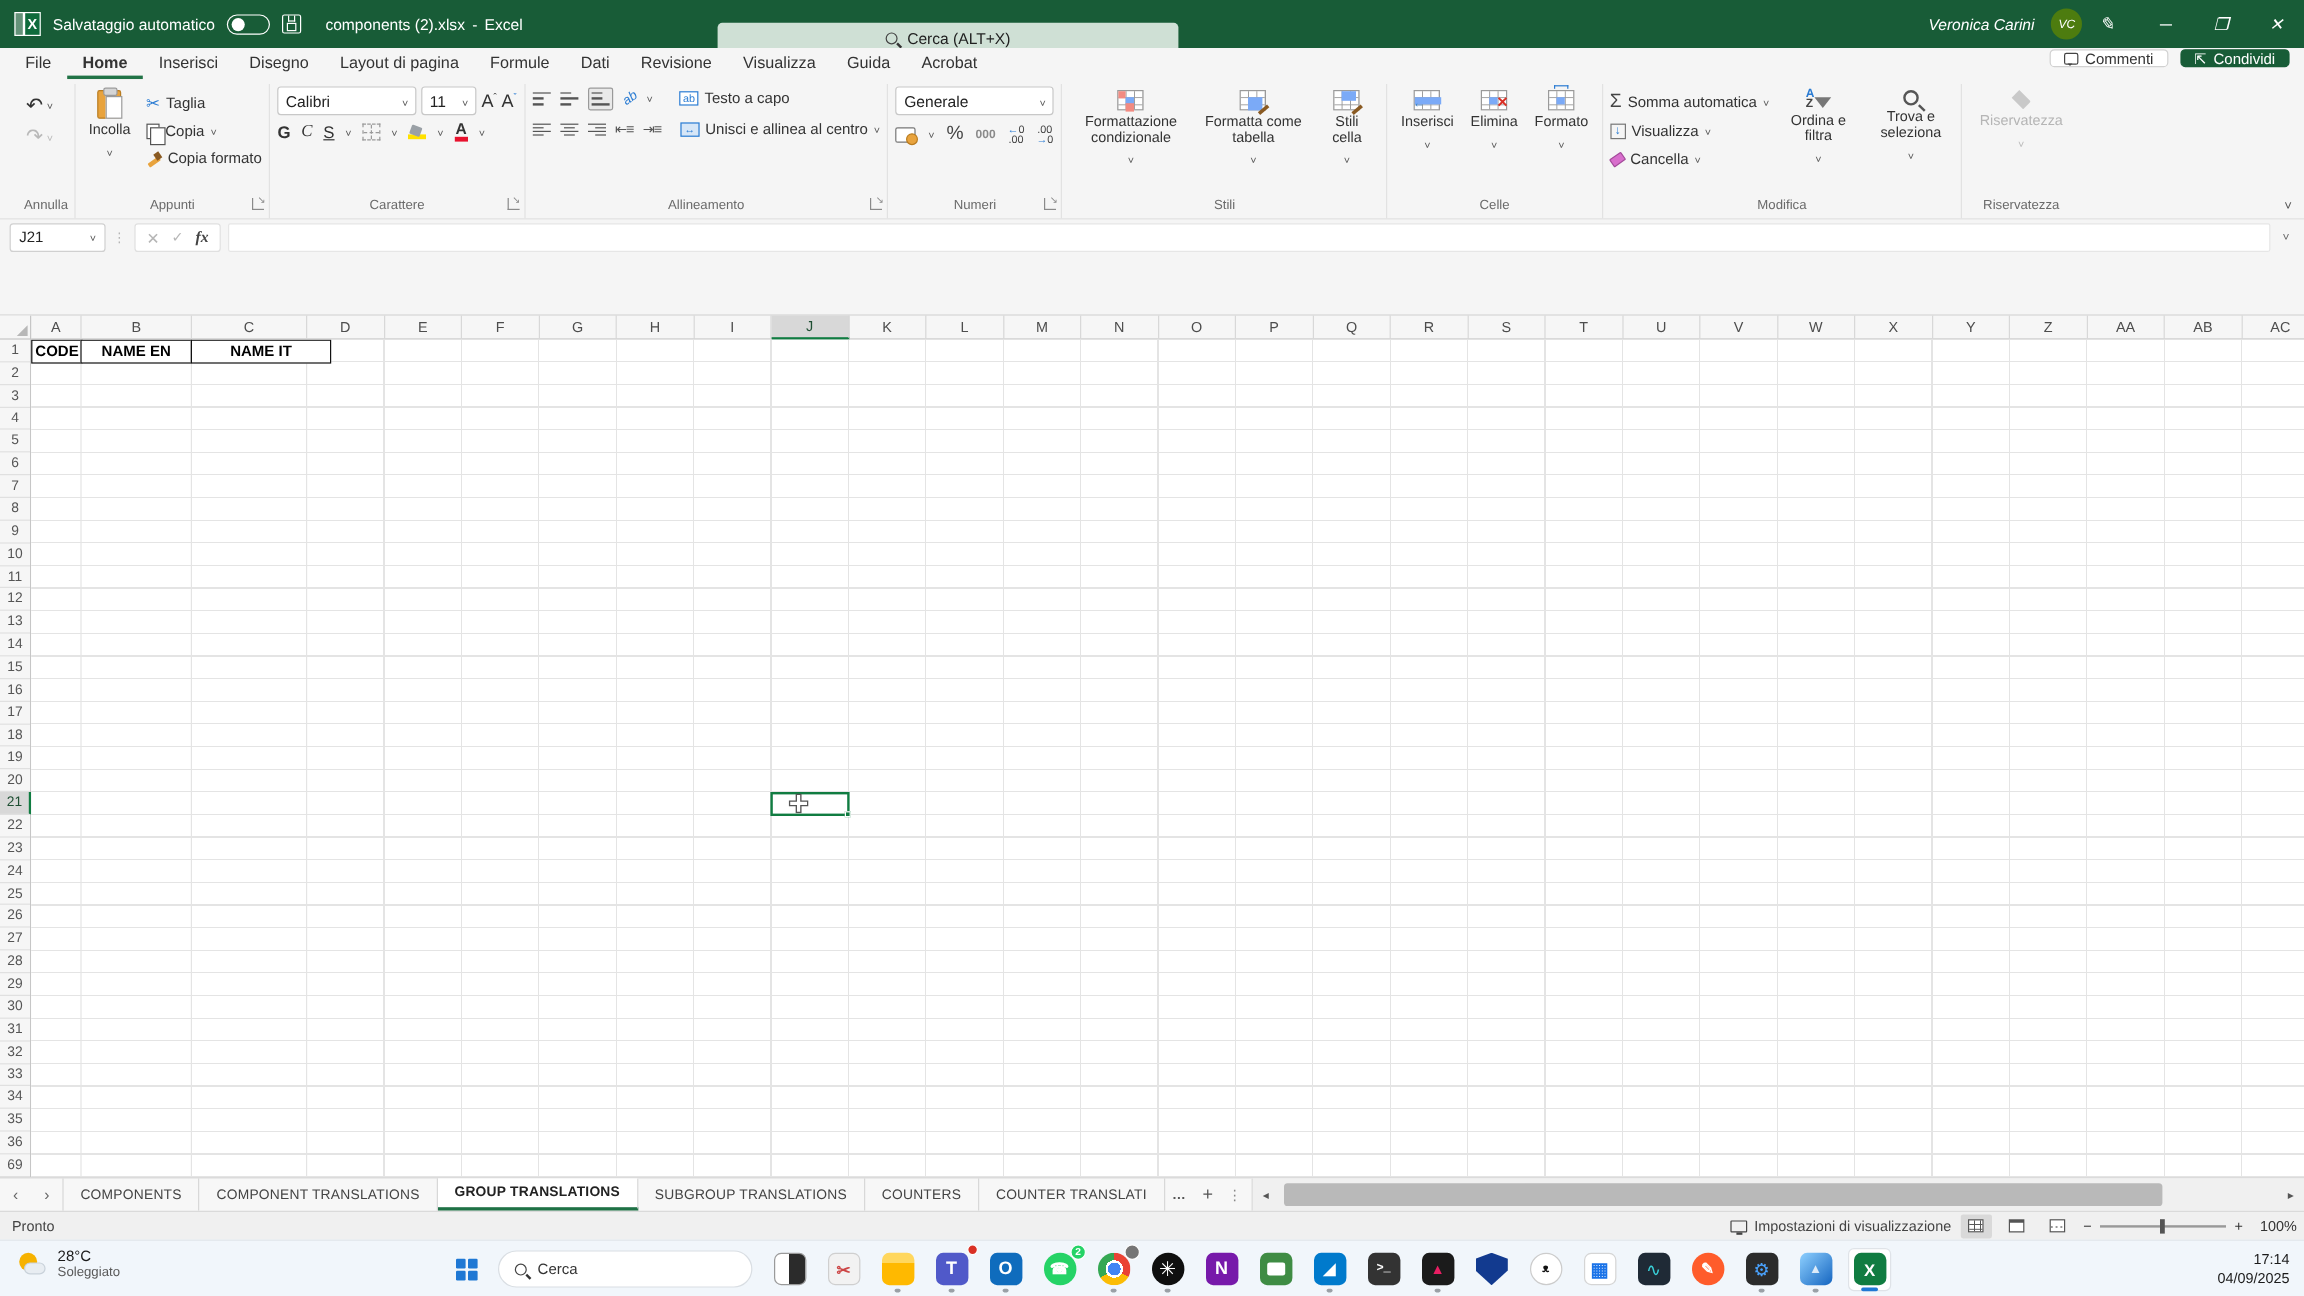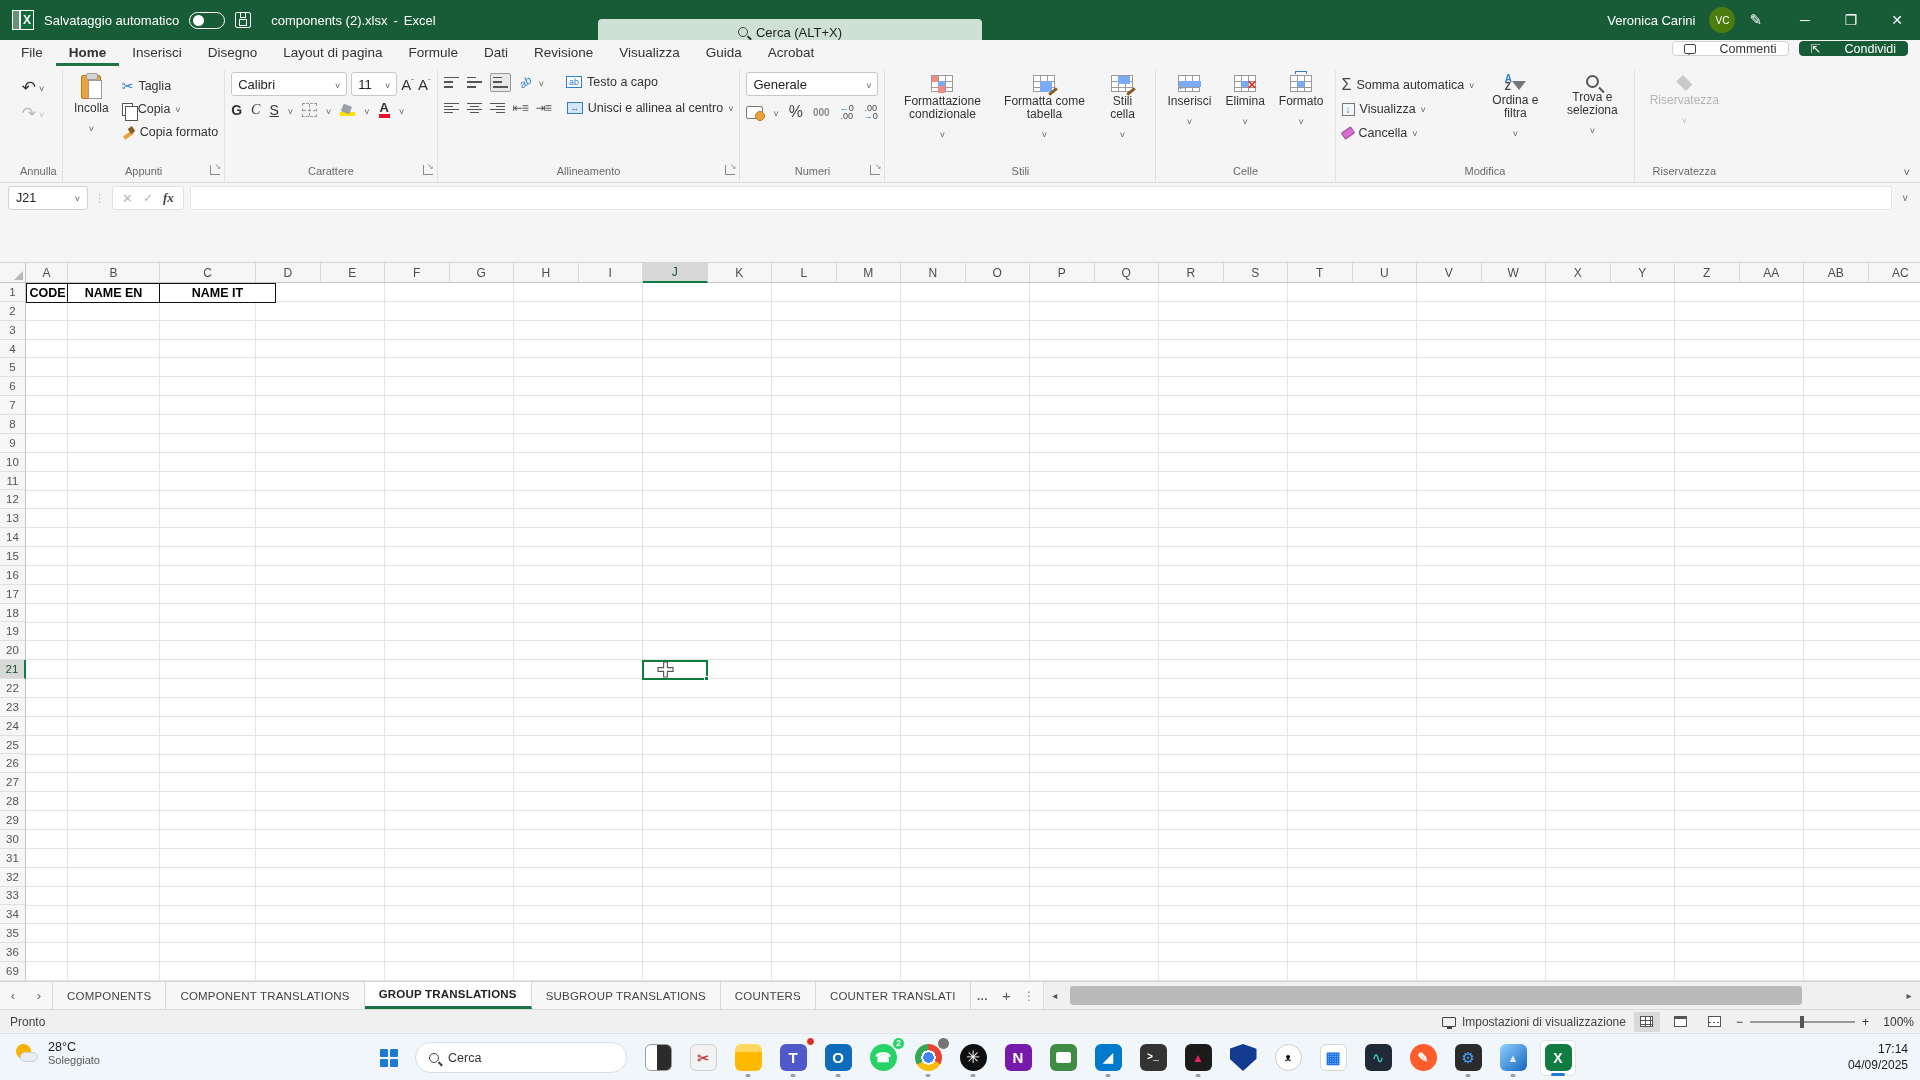--- a/index.html
+++ b/index.html
@@ -17,33 +17,33 @@
   .toggle { width:36px; height:17px; border:1px solid #fff; border-radius:9px; position:relative; }
   .toggle .knob { position:absolute; left:3px; top:2px; width:11px; height:11px; border-radius:50%; background:#fff; }
   .saveicon { width:16px; height:16px; border:1.5px solid #fff; border-radius:2px; position:relative; }
   .saveicon::after { content:""; position:absolute; left:3px; top:6px; right:3px; bottom:1px; border:1px solid #fff; }
   .saveicon::before { content:""; position:absolute; left:4px; top:0px; right:4px; height:4px; border:1px solid #fff; border-top:none; }
   .doc-title { font-size:13px; display:flex; gap:6px; margin-left:10px; }
   .tb-search { position:absolute; left:598px; top:19px; width:384px; height:26px; background:#cfe0d5; border-radius:4px; display:flex; align-items:center; justify-content:center; gap:8px; color:#1f1f1f; font-size:13px; }
   .mag { width:10px; height:10px; border:1.5px solid #333; border-radius:50%; position:relative; display:inline-block; }
   .mag::after { content:""; position:absolute; width:5px; height:1.5px; background:#333; transform:rotate(45deg); left:8px; top:9px; }
   .mag.light { border-color:#444; }
-  .tb-right { position:absolute; right:0; top:0; height:40px; display:flex; align-items:center; gap:14px; padding-right:0; }
+  .tb-right { position:absolute; right:0; top:0; height:40px; display:flex; align-items:center; gap:14px; padding-right:0;font-style:italic; }
   .user-name { font-size:13px; }
   .avatar { width:26px; height:26px; border-radius:50%; background:#4d7c0f; color:#fff; font-size:10px; display:flex; align-items:center; justify-content:center; }
   .pen-icon { font-size:15px; transform:rotate(0deg); }
   .winbtns { display:flex; height:40px; margin-left:6px; }
   .winbtn { width:46px; height:40px; display:flex; align-items:center; justify-content:center; font-size:14px; color:#fff; }
 
   
   .tabrow { height:26px; background:#f5f5f5; display:flex; align-items:flex-end; padding-left:8px; position:relative; flex:0 0 auto; }
   .mtab { font-size:13.5px; color:#333; padding:4px 13px 6px; cursor:default; }
   .mtab.active { font-weight:bold; border-bottom:3px solid #217346; padding-bottom:3px; }
   .tabrow-right { position:absolute; right:12px; top:1px; display:flex; gap:10px; align-items:center; }
-  .pillbtn { height:15px; display:flex; align-items:center; gap:24px; font-size:12.5px; padding:0 11px; border-radius:4px; }
+  .pillbtn { height:15px; display:flex; align-items:center; gap:6px; font-size:12.5px; padding:0 11px; border-radius:4px; }
   .pill-comments { background:#fff; border:1px solid #d1d1d1; color:#333; }
   .pill-share { background:#185c37; color:#fff; border:1px solid #185c37; }
   .bubble { width:12px; height:10px; border:1.3px solid #444; border-radius:2px; position:relative; }
   .bubble::after { content:""; position:absolute; left:2px; bottom:-4px; border:2px solid transparent; border-top-color:#444; }
   .share-glyph { font-size:12px; }
 
   
   .ribbon { height:117px; background:#f5f5f5; border-bottom:1px solid #dcdcdc; display:flex; padding:4px 4px 0 4px; position:relative; flex:0 0 auto; }
   .grp { display:flex; flex-direction:column; padding:2px 6px 0; position:relative; }
   .grp + .grp { border-left:1px solid #e2e2e2; }

